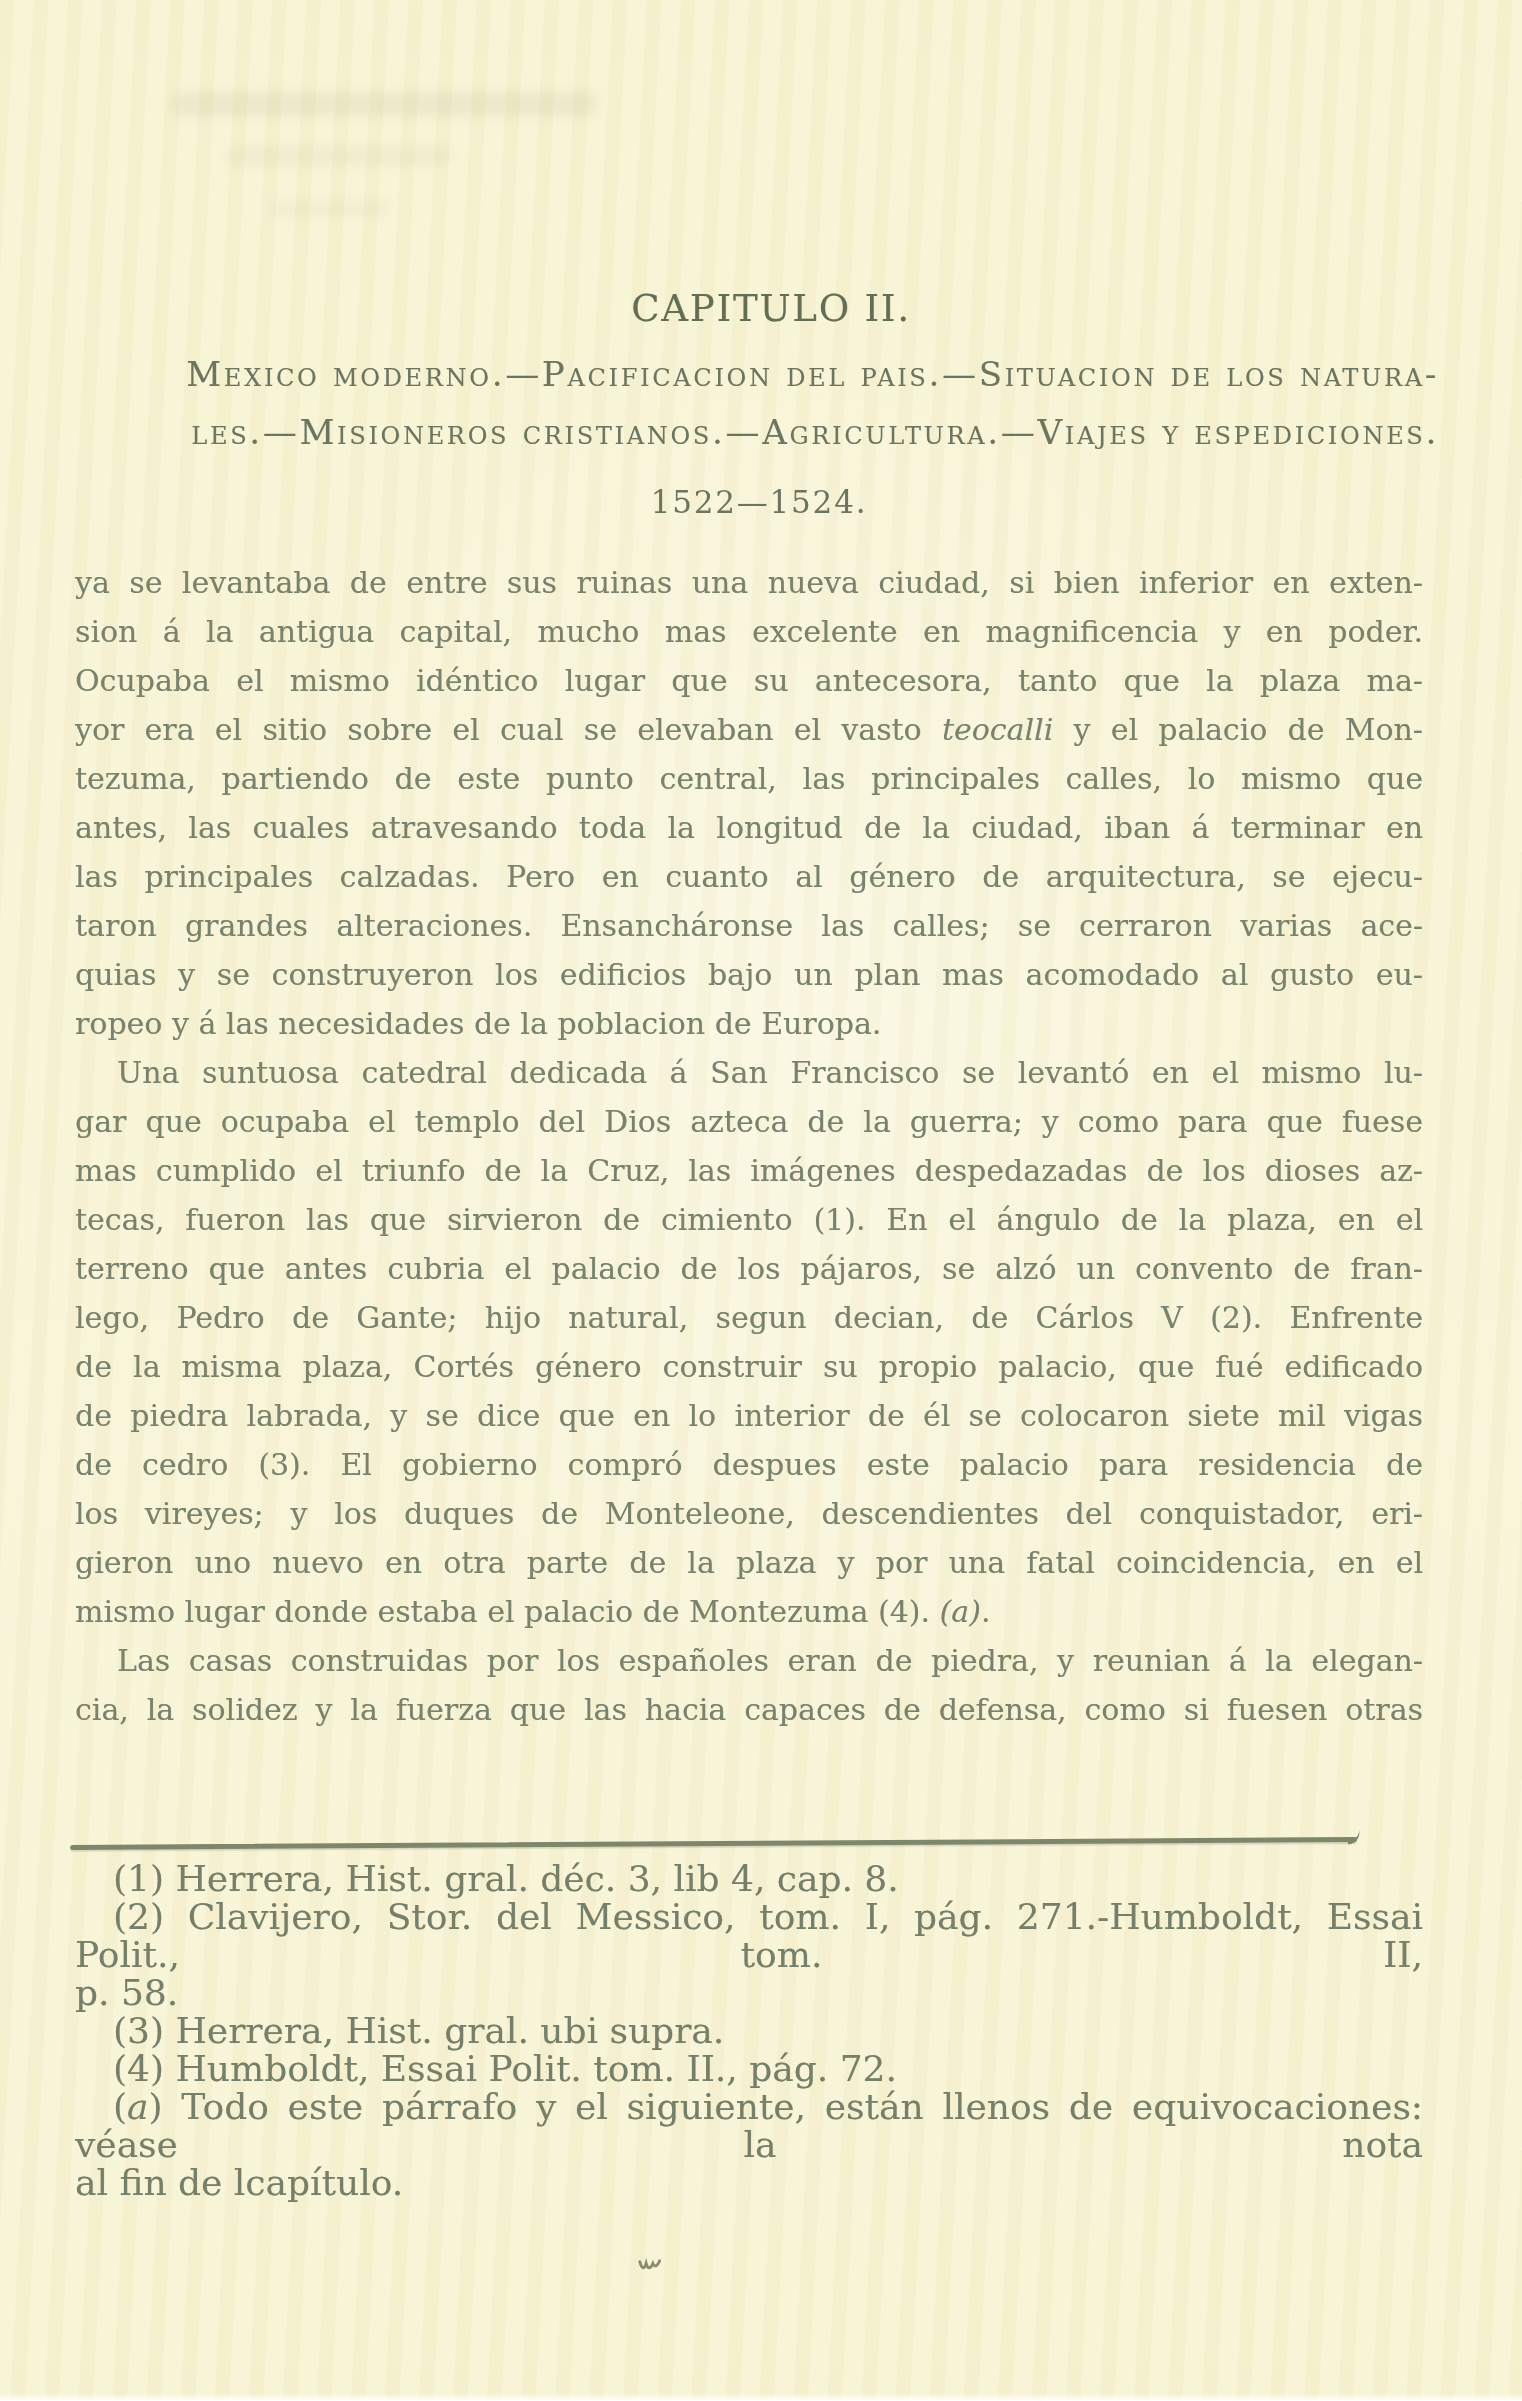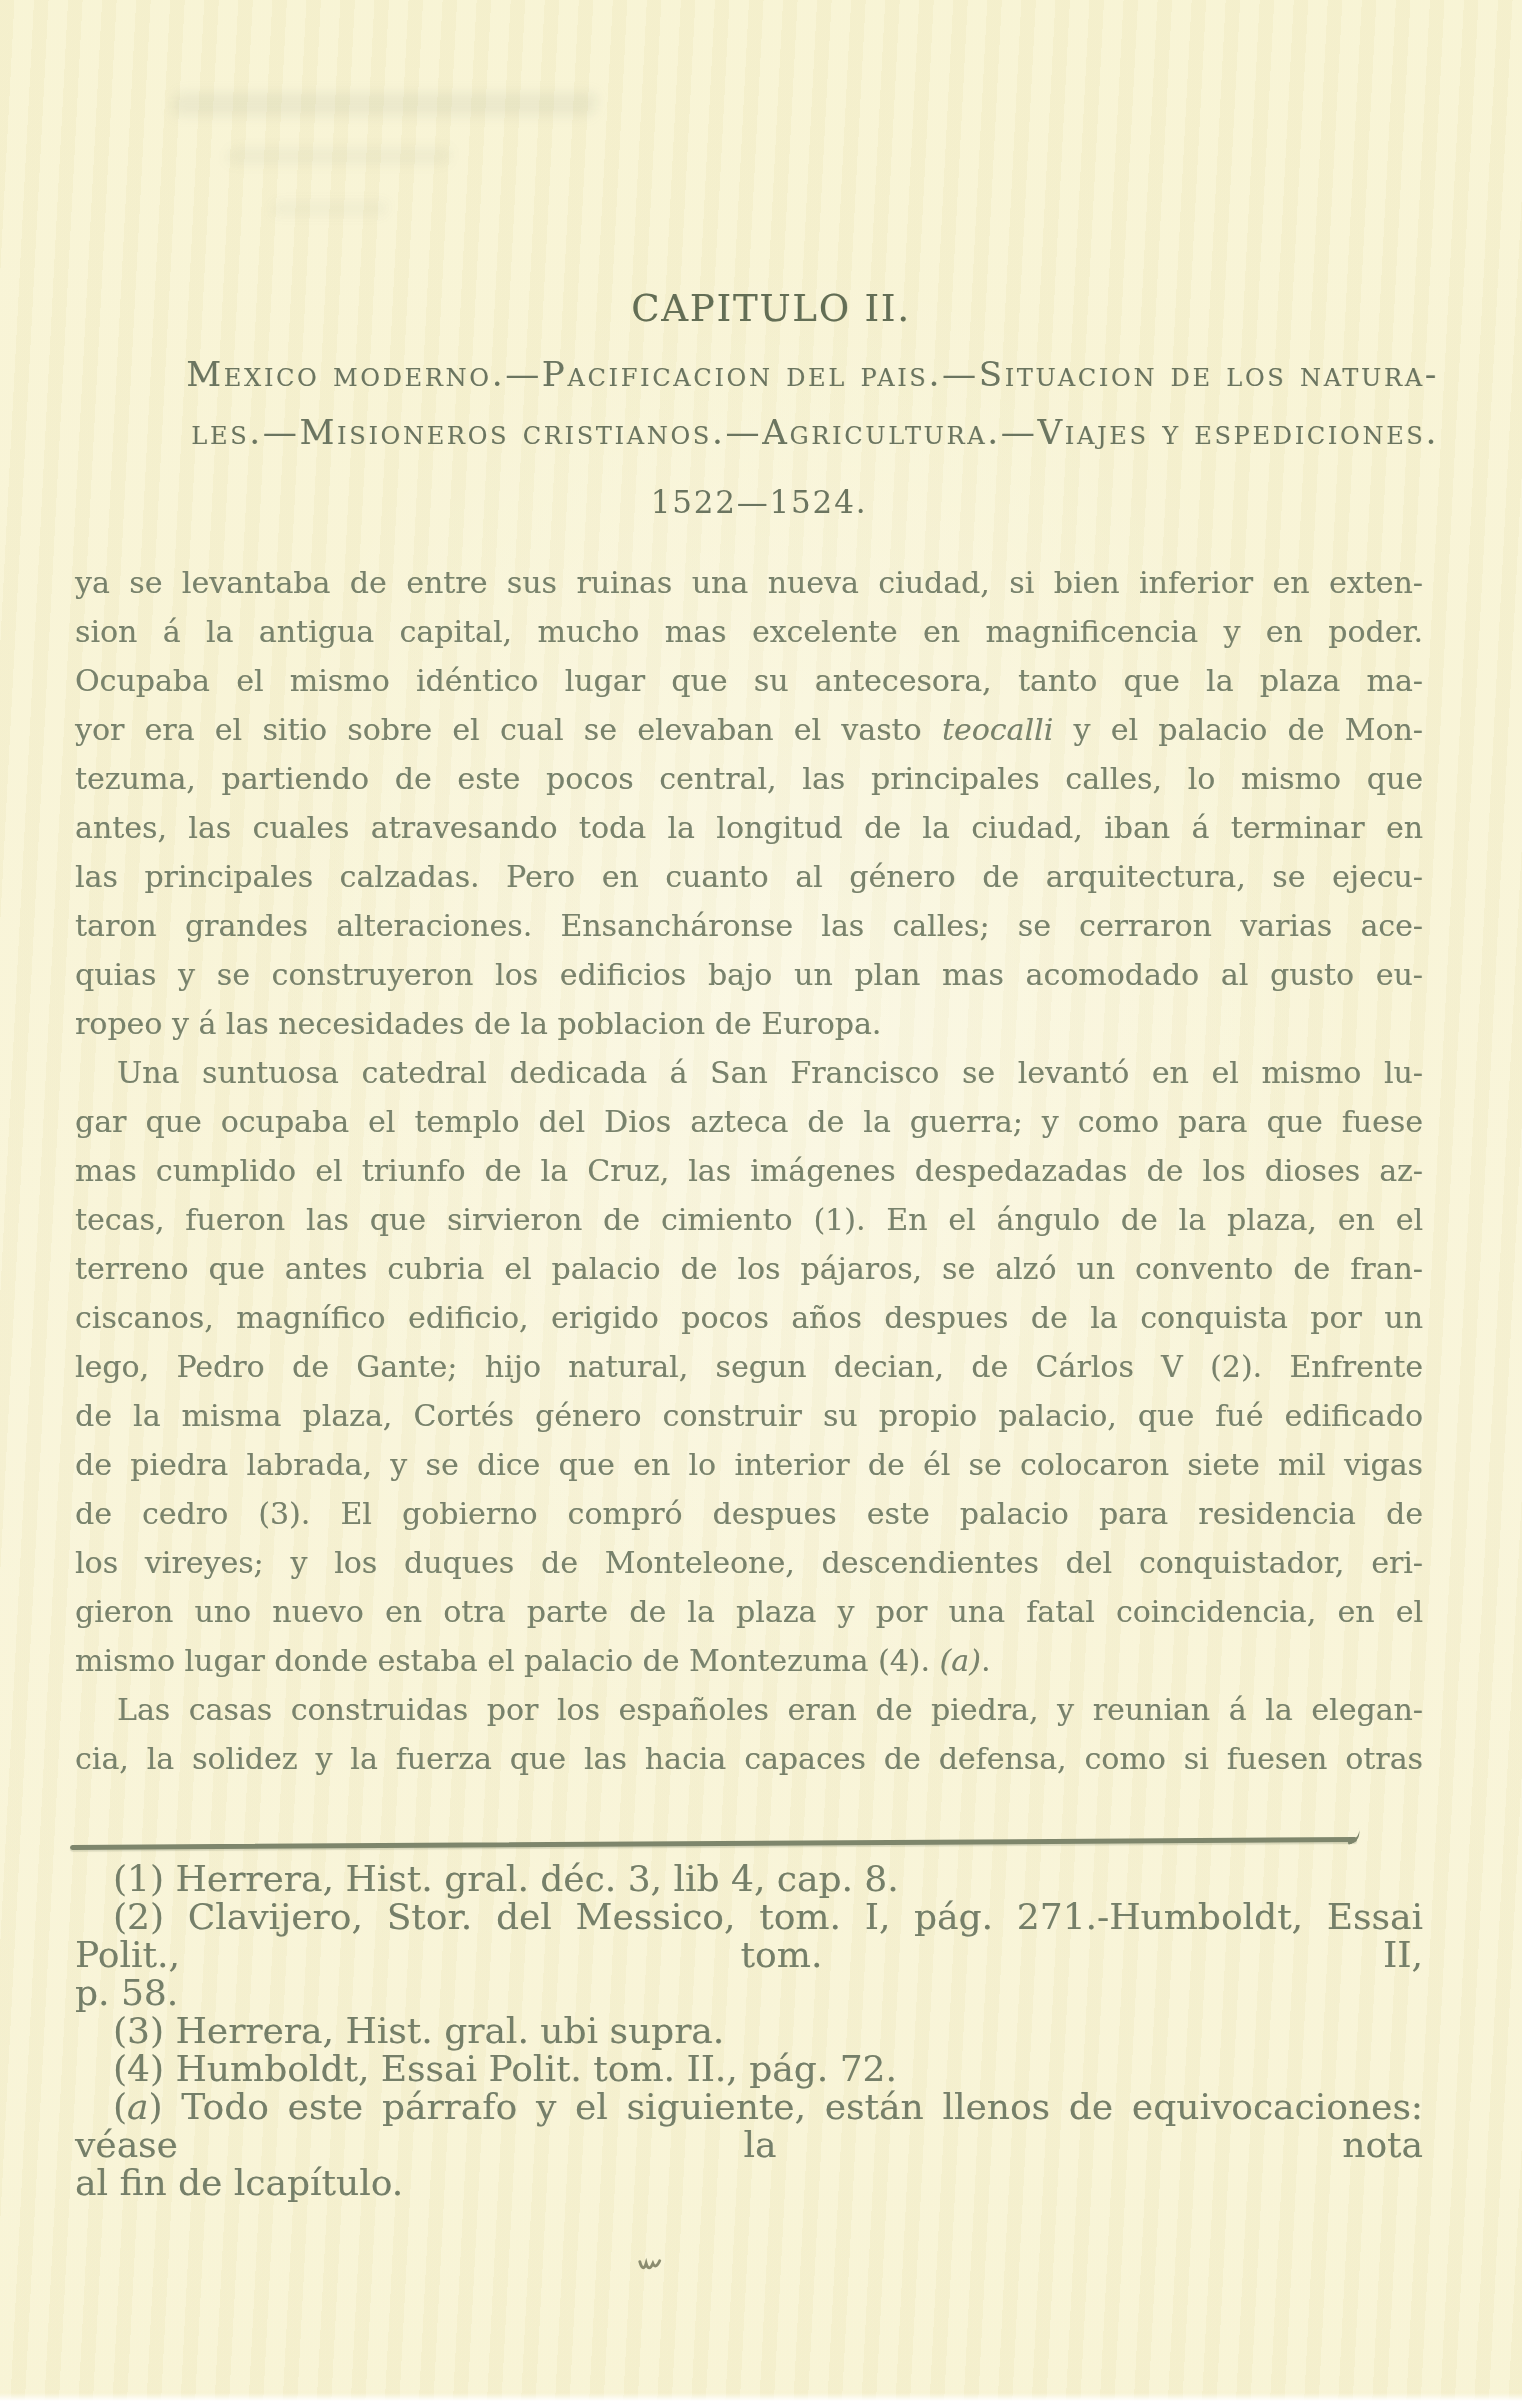--- a/index.html
+++ b/index.html
@@ -85,33 +85,32 @@
     <div>les.—Misioneros cristianos.—Agricultura.—Viajes y espediciones.</div>
   </div>
 
   <div class="date-range">1522—1524.</div>
 
   <div class="body-text">
     <p class="j">ya se levantaba de entre sus ruinas una nueva ciudad, si bien inferior en exten-</p>
     <p class="j">sion á la antigua capital, mucho mas excelente en magnificencia y en poder.</p>
     <p class="j">Ocupaba el mismo idéntico lugar que su antecesora, tanto que la plaza ma-</p>
     <p class="j"><span>yor era el sitio sobre el cual se elevaban el vasto </span><em>teocalli</em><span> y el palacio de Mon-</span></p>
-    <p class="j">tezuma, partiendo de este pocos central, las principales calles, lo mismo que</p>
+    <p class="j">tezuma, partiendo de este punto central, las principales calles, lo mismo que</p>
     <p class="j">antes, las cuales atravesando toda la longitud de la ciudad, iban á terminar en</p>
     <p class="j">las principales calzadas.  Pero en cuanto al género de arquitectura, se ejecu-</p>
     <p class="j">taron grandes alteraciones.  Ensancháronse las calles; se cerraron varias ace-</p>
     <p class="j">quias y se construyeron los edificios bajo un plan mas acomodado al gusto eu-</p>
     <p class="l">ropeo y á las necesidades de la poblacion de Europa.</p>
 
     <p class="j ind">Una suntuosa catedral dedicada á San Francisco se levantó en el mismo lu-</p>
     <p class="j">gar que ocupaba el templo del Dios azteca de la guerra; y como para que fuese</p>
     <p class="j">mas cumplido el triunfo de la Cruz, las imágenes despedazadas de los dioses az-</p>
     <p class="j">tecas, fueron las que sirvieron de cimiento (1).  En el ángulo de la plaza, en el</p>
     <p class="j">terreno que antes cubria el palacio de los pájaros, se alzó un convento de fran-</p>
-    <p class="j">ciscanos, magnífico edificio, erigido pocos años despues de la conquista por un</p>
     <p class="j">lego, Pedro de Gante; hijo natural, segun decian, de Cárlos V (2).  Enfrente</p>
     <p class="j">de la misma plaza, Cortés género construir su propio palacio, que fué edificado</p>
     <p class="j">de piedra labrada, y se dice que en lo interior de él se colocaron siete mil vigas</p>
     <p class="j">de cedro (3).  El gobierno compró despues este palacio para residencia de</p>
     <p class="j">los vireyes; y los duques de Monteleone, descendientes del conquistador, eri-</p>
     <p class="j">gieron uno nuevo en otra parte de la plaza y por una fatal coincidencia, en el</p>
     <p class="l"><span>mismo lugar donde estaba el palacio de Montezuma (4). </span><em>(a)</em><span>.</span></p>
 
     <p class="j ind">Las casas construidas por los españoles eran de piedra, y reunian á la elegan-</p>
     <p class="j">cia, la solidez y la fuerza que las hacia capaces de defensa, como si fuesen otras</p>

